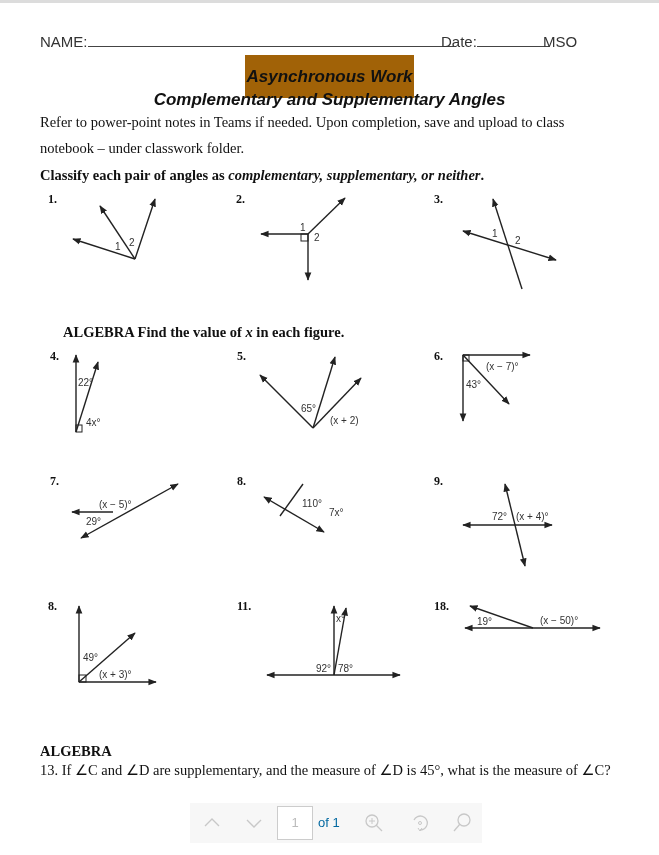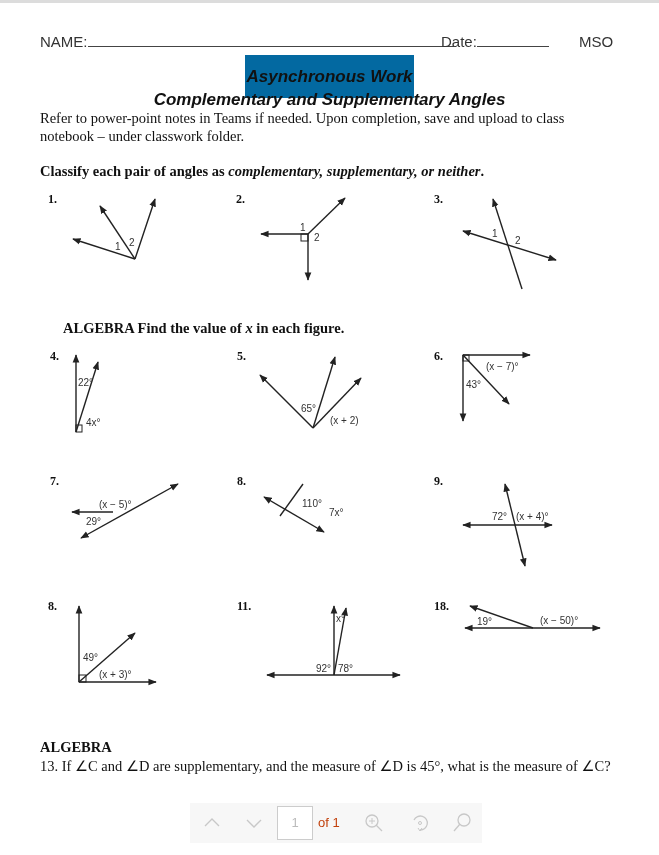--- a/index.html
+++ b/index.html
@@ -1,42 +1,42 @@
 <!DOCTYPE html>
 <html><head>
 <meta charset="utf-8">
 <style>
   html,body{margin:0;padding:0;background:#fff;}
   body{width:659px;height:855px;position:relative;overflow:hidden;font-family:"Liberation Serif",serif;color:#111;}
   .topbar{position:absolute;left:0;top:0;width:659px;height:3px;background:#dcdcdc;}
   .abs{position:absolute;}
   .hdr{font-family:"Liberation Sans",sans-serif;font-size:15px;color:#333;top:33px;}
   .title{font-family:"Liberation Sans",sans-serif;font-weight:bold;font-style:italic;font-size:17px;left:0;width:659px;text-align:center;}
-  .hl{background:#0369a1;padding:12px 2px;}
-  .para{font-size:14.5px;line-height:18px;}
+  .hl{background:#a16207;padding:12px 2px;}
+  .para{font-size:14.5px;line-height:26px;}
   .bold{font-weight:bold;}
   .num{font-weight:bold;font-size:12px;}
   svg text{font-family:"Liberation Sans",sans-serif;font-size:10px;fill:#333;}
   .nav{position:absolute;left:190px;top:803px;width:292px;height:40px;background:#f7f7f7;}
   .nav .btn{position:absolute;top:8px;width:24px;height:24px;}
   .page-input{position:absolute;left:87px;top:3px;width:36px;height:34px;background:#fff;border:1px solid #ccc;box-sizing:border-box;font-family:"Liberation Sans",sans-serif;font-size:13px;color:#bbb;text-align:center;line-height:32px;}
-  .of{position:absolute;left:128px;top:12px;font-family:"Liberation Sans",sans-serif;font-size:13px;color:#c2410c;}
+  .of{position:absolute;left:128px;top:12px;font-family:"Liberation Sans",sans-serif;font-size:13px;color:#0369a1;}
 </style>
 </head>
 <body>
 
 <div class="topbar"></div>
 
 <div class="abs hdr" style="left:40px;">
   <span>NAME:</span><span style="display:inline-block;width:366px;border-bottom:1px solid #444;"></span>
 </div>
 <div class="abs hdr" style="left:441px;">
   <span>Date:</span><span style="display:inline-block;width:72px;border-bottom:1px solid #444;"></span>
 </div>
-<div class="abs hdr" style="left:543px;margin-left:36px;">MSO</div>
+<div class="abs hdr" style="left:543px;">MSO</div>
 
 <div class="abs title" style="top:67px;"><span class="hl">Asynchronous Work</span></div>
 <div class="abs title" style="top:90px;">Complementary and Supplementary Angles</div>
 
 <div class="abs para" style="left:40px;top:109px;width:580px;">Refer to power-point notes in Teams if needed. Upon completion, save and upload to class notebook – under classwork folder.</div>
 
 <div class="abs para" style="left:40px;top:162px;">
   <span class="bold">Classify each pair of angles as </span><i class="bold">complementary, supplementary, or neither</i><span class="bold">.</span>
 </div>
 

